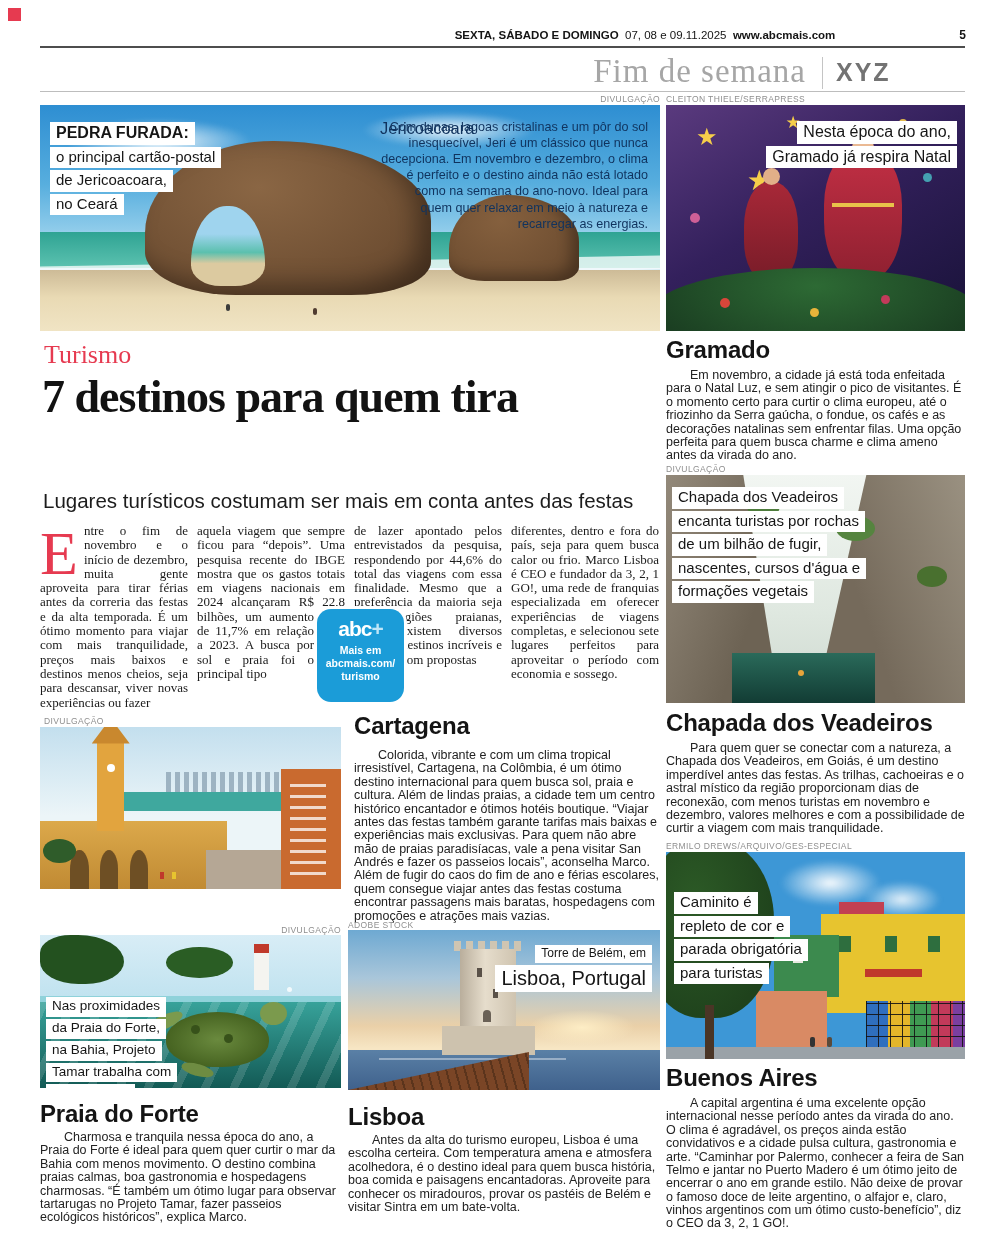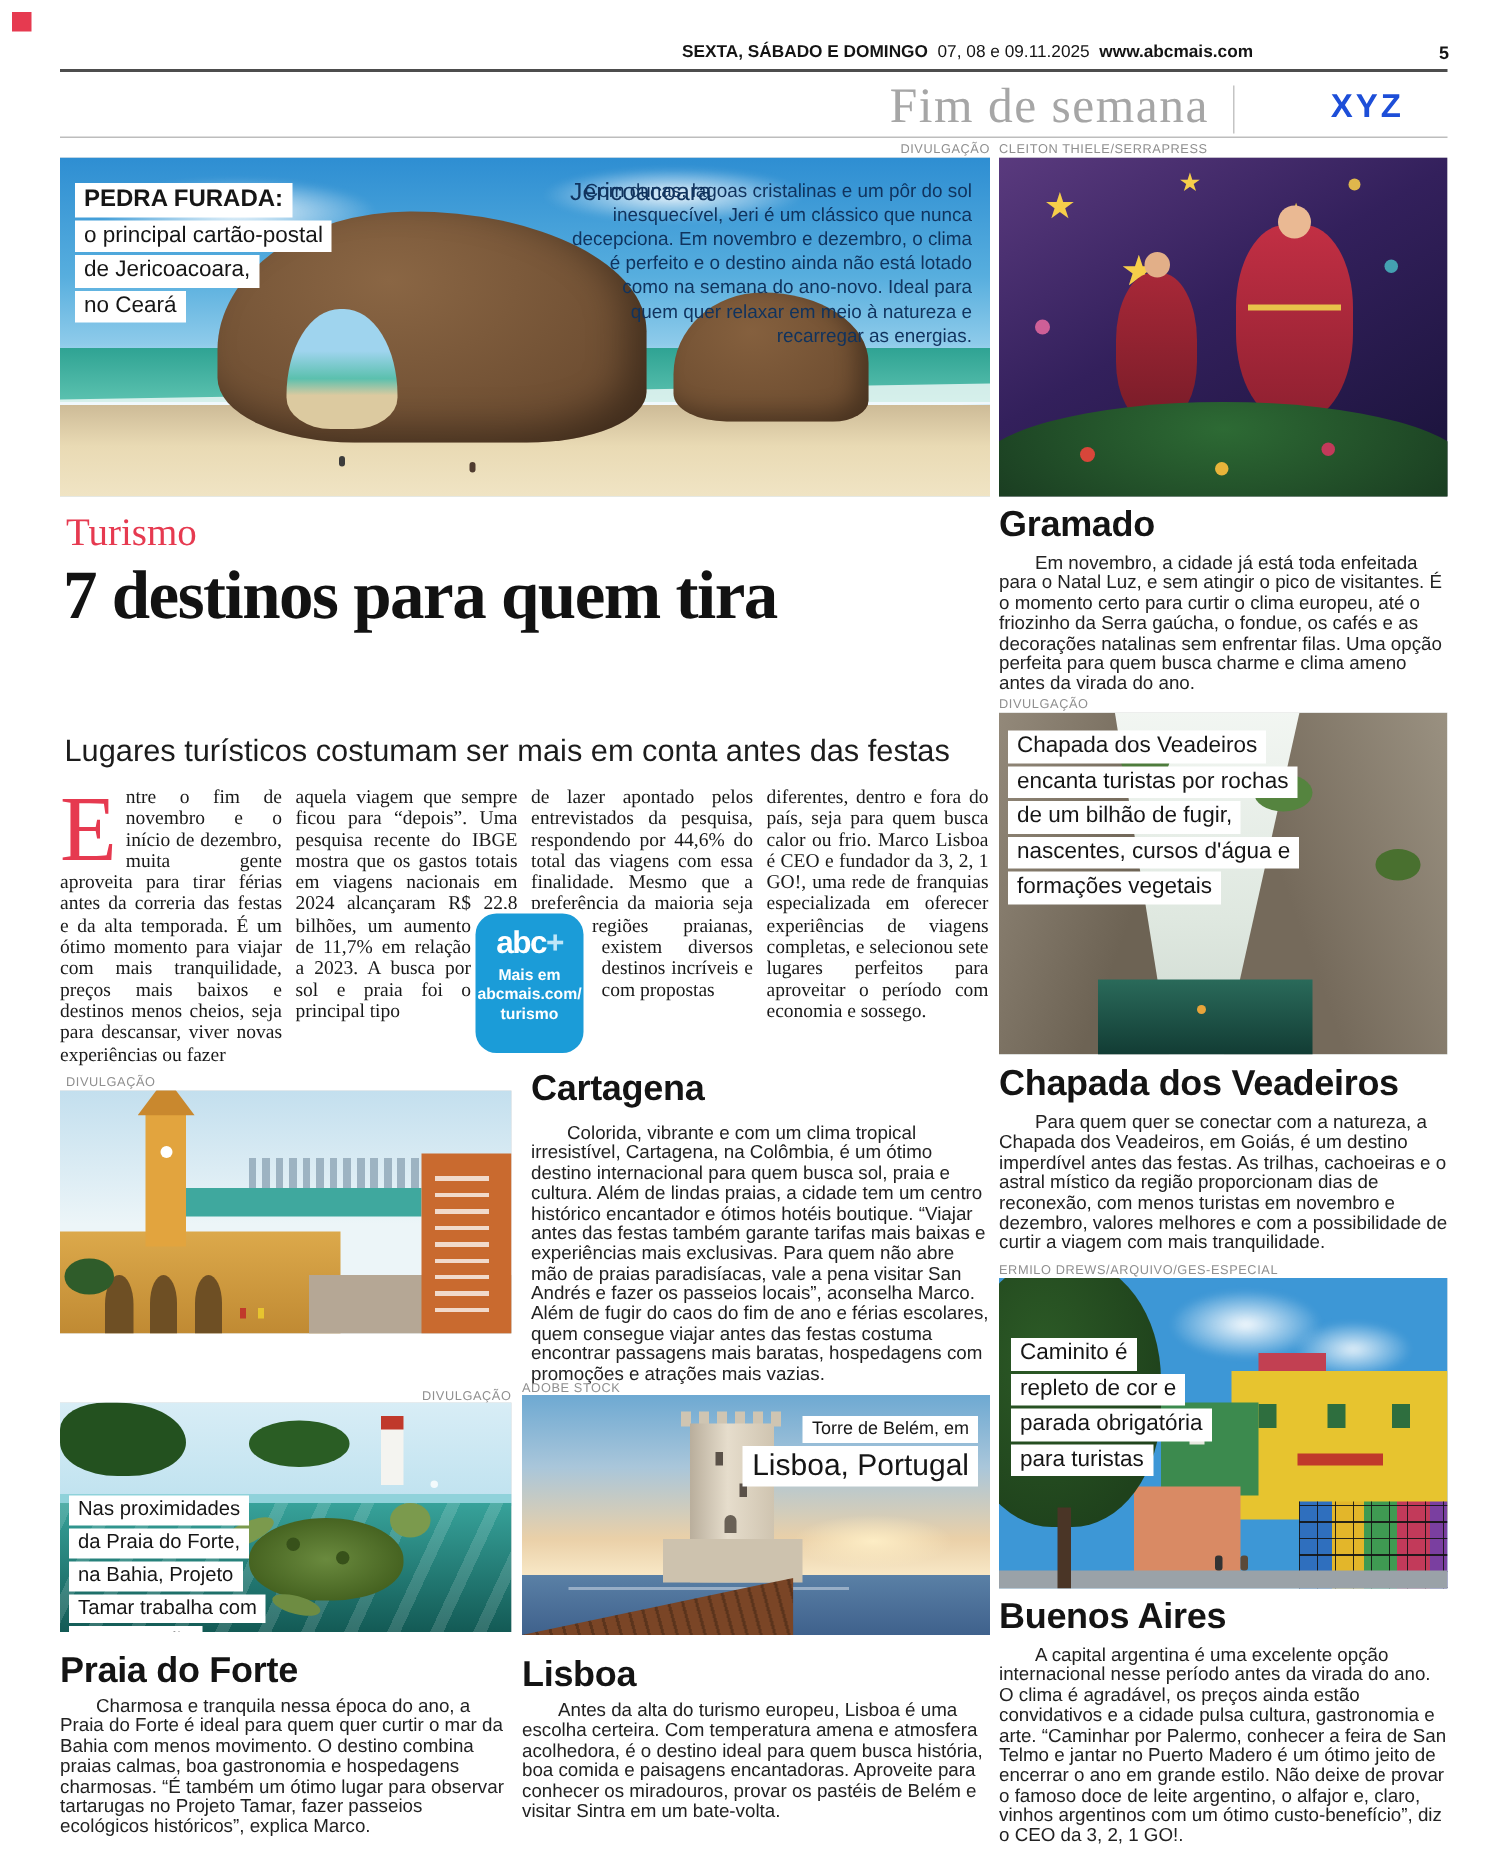--- a/index.html
+++ b/index.html
@@ -3,41 +3,41 @@
 <meta charset="utf-8">
 <style>
   html,body{margin:0;padding:0;background:#fff}
   .page{position:relative;width:1006px;height:1240px;background:#fff;font-family:"Liberation Sans",sans-serif;overflow:hidden;color:#1a1a1a}
   .abs{position:absolute}
   .rule{position:absolute;background:#4d4d4d}
   .credit{position:absolute;font-size:8.5px;color:#8f8f8f;letter-spacing:.4px}
   .topstrip{position:absolute;font-size:11.5px;color:#141414}
   .pagenum{position:absolute;font-size:12px;font-weight:bold;color:#141414}
   .masthead{position:absolute;font-family:"Liberation Serif",serif;font-size:33px;color:#a6a6a6;letter-spacing:1px;text-align:right}
-  .brand{position:absolute;font-size:22px;font-weight:bold;color:#1d4ed8;letter-spacing:2px;text-align:right}
+  .brand{position:absolute;font-size:25px;font-weight:bold;color:#737373;letter-spacing:2px;text-align:left}
   .photo{position:absolute;overflow:hidden;background:#d8d8d8}
   .photo div{position:absolute}
   .chips{position:absolute;line-height:1}
   .chips.right{text-align:right}
   .chip-row{display:block;margin-bottom:2px}
   .chip{display:inline-block;background:#fff;padding:2px 6px 3px;font-size:15px;color:#161616;line-height:1.1}
   .chip-b{font-weight:bold;font-size:16px}
   .hero-overlay{position:absolute;text-align:right;color:#10335e}
   .ho-title{font-size:16.5px;font-weight:normal;margin-bottom:7px}
   .ho-text{font-size:12.6px;line-height:1.28}
   .kicker{position:absolute;font-family:"Liberation Serif",serif;font-size:26px;color:#e63a50}
   .headline{position:absolute;font-family:"Liberation Serif",serif;font-weight:bold;font-size:46px;letter-spacing:-1px;color:#121212;line-height:1;white-space:nowrap}
   .subhead{position:absolute;font-size:20.5px;color:#1c1c1c}
   .serif-col{position:absolute;width:148px;height:192px;font-family:"Liberation Serif",serif;font-size:13px;line-height:1.1;text-align:justify;color:#191919;overflow:hidden}
   .dropcap{float:left;font-family:"Liberation Serif",serif;font-size:62px;line-height:.78;color:#e63a50;padding:5px 6px 0 0}
   .spA{float:right;width:0;height:98px}
   .spB{float:right;clear:right;width:31px;height:92px}
   .spC{float:left;width:0;height:112px}
   .spD{float:left;clear:left;width:47px;height:78px}
-  .promo{position:absolute;left:317px;top:609px;width:72px;height:93px;background:#1b9cd8;border-radius:14px;color:#fff;text-align:center;box-shadow:0 0 0 3px #fff}
+  .promo{position:absolute;left:317px;top:609px;width:87px;height:93px;background:#1b9cd8;border-radius:14px;color:#fff;text-align:center;box-shadow:0 0 0 3px #fff}
   .promo-logo{font-size:21px;font-weight:bold;line-height:1;padding-top:9px;letter-spacing:-1px}
   .promo-plus{color:#bfe6f8}
   .promo-line{font-size:10.5px;font-weight:bold;line-height:1.22}
   .sec-h{position:absolute;font-size:24px;font-weight:bold;color:#141414;letter-spacing:-.2px}
   .sec-body{position:absolute;font-size:12.5px;line-height:1.07;color:#222;text-indent:24px}
   .photo-cap{position:absolute;font-size:13.2px;color:#2e2e2e}
   .star{position:absolute;color:#f6ce4a;font-family:"DejaVu Sans",sans-serif}
 </style>
 </head>
 <body>
@@ -99,20 +99,24 @@
       <div style="left:50%;top:-10%;width:22px;height:22px;margin-left:-11px;border-radius:50%;background:#eab993"></div>
       <div style="left:10%;top:40%;width:80%;height:4px;background:#e8c24a"></div>
     </div>
     <div style="left:26%;top:34%;width:18%;height:44%;background:linear-gradient(#a82838,#781c28);border-radius:45% 45% 40% 40%">
       <div style="left:50%;top:-14%;width:17px;height:17px;margin-left:-8px;border-radius:50%;background:#e2af88"></div>
     </div>
     <div style="left:-5%;bottom:-12%;width:110%;height:40%;background:radial-gradient(ellipse at 50% 20%,#2d6a34,#1b3f22 75%);border-radius:50%"></div>
     <div style="left:18%;bottom:10%;width:10px;height:10px;border-radius:50%;background:#d8463a"></div>
     <div style="left:48%;bottom:6%;width:9px;height:9px;border-radius:50%;background:#e8b43a"></div>
     <div style="left:72%;bottom:12%;width:9px;height:9px;border-radius:50%;background:#c23a5a"></div>
+    <div class="chips right" style="right:8px;top:16px">
+      <span class="chip-row"><span class="chip" style="font-size:16px">Nesta época do ano,</span></span>
+      <span class="chip-row"><span class="chip" style="font-size:16px">Gramado já respira Natal</span></span>
+    </div>
   </div>
 
   <div class="kicker" style="left:44px;top:340px">Turismo</div>
   <div class="headline" style="left:42px;top:374px">7 destinos para quem tira</div>
   <div class="subhead" style="left:43px;top:489px">Lugares turísticos costumam ser mais em conta antes das festas</div>
 
   <div class="serif-col" style="left:40px;top:524px">
     <span class="dropcap">E</span><span>ntre o fim de novembro e o início de dezembro, muita gente aproveita para tirar férias antes da correria das festas e da alta temporada. É um ótimo momento para viajar com mais tranquilidade, preços mais baixos e destinos menos cheios, seja para descansar, viver novas experiências ou fazer</span>
   </div>
   <div class="serif-col" style="left:197px;top:524px">

